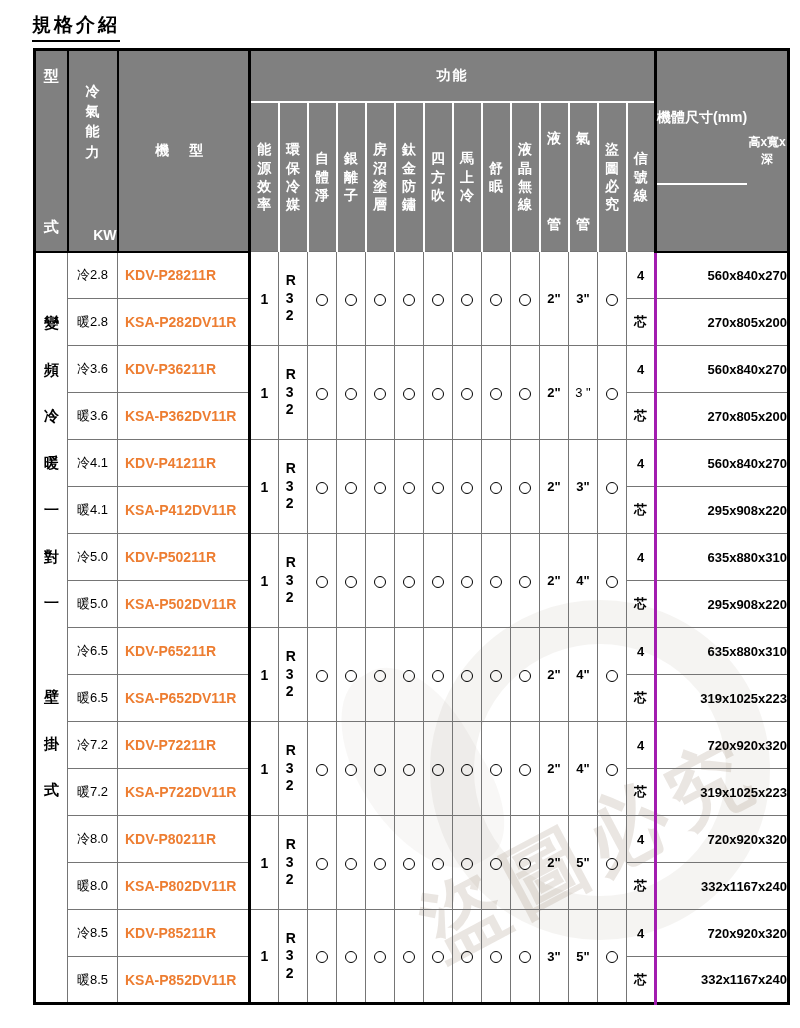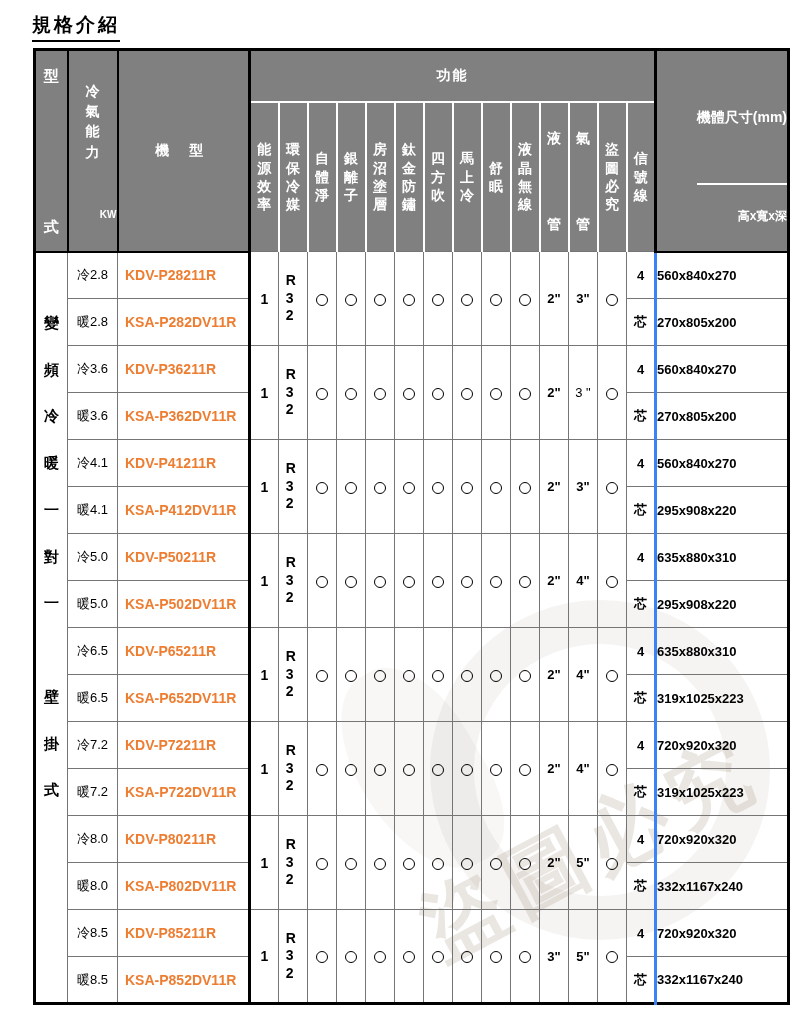--- a/index.html
+++ b/index.html
@@ -33,48 +33,48 @@
                   border-top:3px solid #000; font-size:14px; letter-spacing:2px; }
   th.fn-th { border:2px solid #fff; border-bottom:1.5px solid #757575; }
   th.dims-th { border:2px solid #000; border-left:3px solid #000; }
   tr.hdr-top { height:52px; }
   tr.hdr-sub { height:150px; }
 
   .type-th-inner { height:196px; display:flex; flex-direction:column; justify-content:space-between;
                    align-items:center; padding:14px 0 12px; font-size:15px; }
   .kw-inner { height:196px; display:flex; flex-direction:column; align-items:flex-end; }
   .kw-inner .vtext { margin-top:28px; }
-  .kw-unit { margin-top:auto; margin-bottom:29px; font-size:10px; }
+  .kw-unit { margin-top:auto; margin-bottom:6px; font-size:14px; }
   .vtext { width:1.1em; margin-left:auto; margin-right:auto; word-break:break-all;
            line-height:1.45; font-size:14px; text-align:center; }
   .fn-vtext { line-height:1.3; }
   .fn-split { height:146px; display:flex; flex-direction:column; justify-content:space-between;
               align-items:center; padding:26px 0 16px; font-size:14px; }
-  .dims-inner { height:196px; width:100%; display:flex; flex-direction:column;align-items:flex-end; }
+  .dims-inner { height:196px; width:100%; display:flex; flex-direction:row; }
   .dims-top { height:132px; display:flex; align-items:center; justify-content:center;
               border-bottom:2px solid #fff; font-size:14px; }
   .dims-bottom { flex:1; display:flex; align-items:center; justify-content:center; font-size:12px; }
 
   
   tbody tr { height:47px; }
   tbody td { border:1.5px solid #757575; background:transparent; vertical-align:middle; padding:0; }
   td.type-td { padding:0; }
   .type-grid { display:grid; grid-template-rows:repeat(16,1fr); height:748px; }
   .type-ch { grid-column:1; display:flex; align-items:center; justify-content:center;
              font-size:15px; font-weight:bold; }
   td.kw-td { font-size:13px; font-weight:normal; text-align:center; }
   td.model-td { border-right:3px solid #000; color:#ED7D31; font-size:14px; font-weight:bold;
                 text-align:left; padding-left:7px; }
   td.fn-td { text-align:center; font-weight:bold; font-size:14px; }
   .r32 { width:1.05em; margin:0 auto; word-break:break-all; line-height:1.25;
          font-weight:bold; font-size:14px; text-align:left; }
   td.pipe { font-size:13px; }
   td.pipe.light { font-weight:normal; }
   td.signal { font-size:13px; }
-  td.dims-td { border-left:3px solid #3b82f6; text-align:left; font-weight:bold; font-size:13px; }
+  td.dims-td { border-left:3px solid #a21caf; text-align:right; font-weight:bold; font-size:13px; }
   .circle { display:inline-block; width:12px; height:12px; border:1.5px solid #000;
             border-radius:50%; vertical-align:middle; }
 </style>
 </head>
 <body>
 
 <div id="page">
 
   <div id="page-title">規格介紹</div>
 

